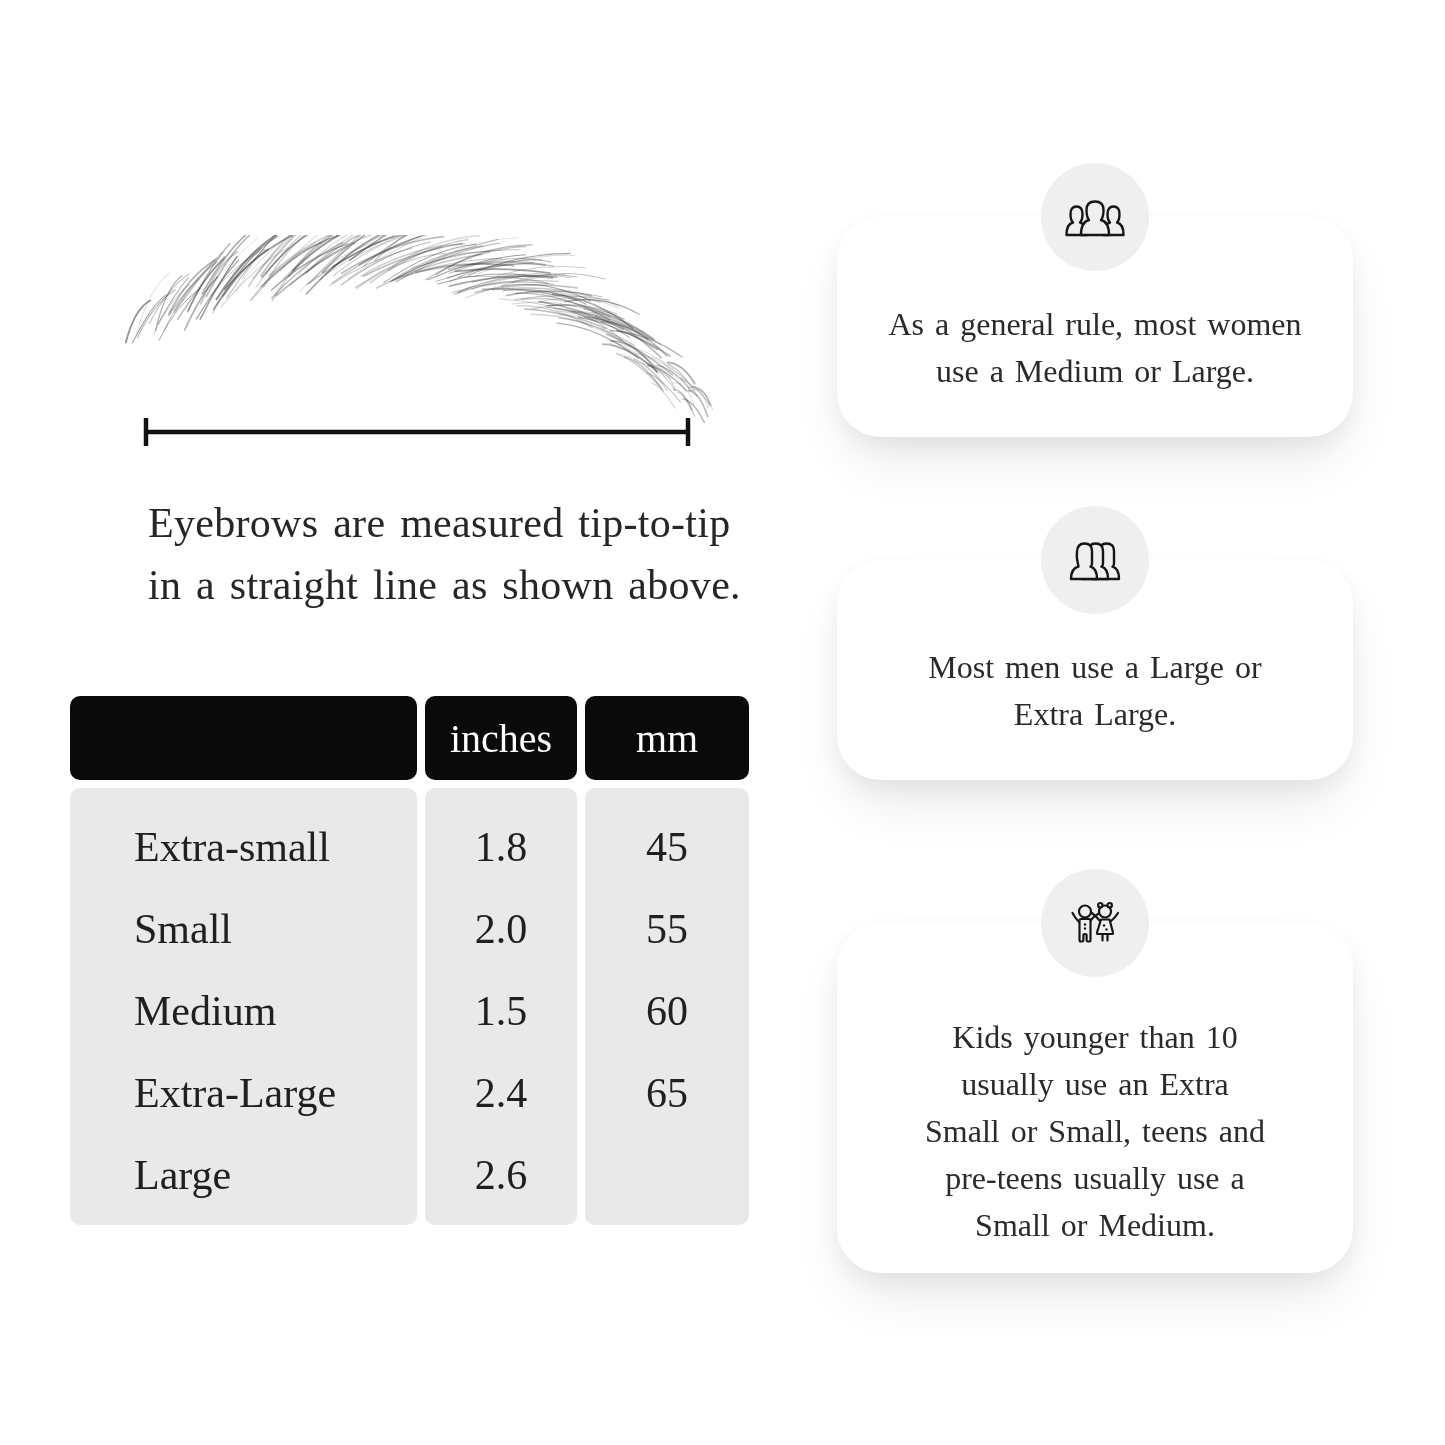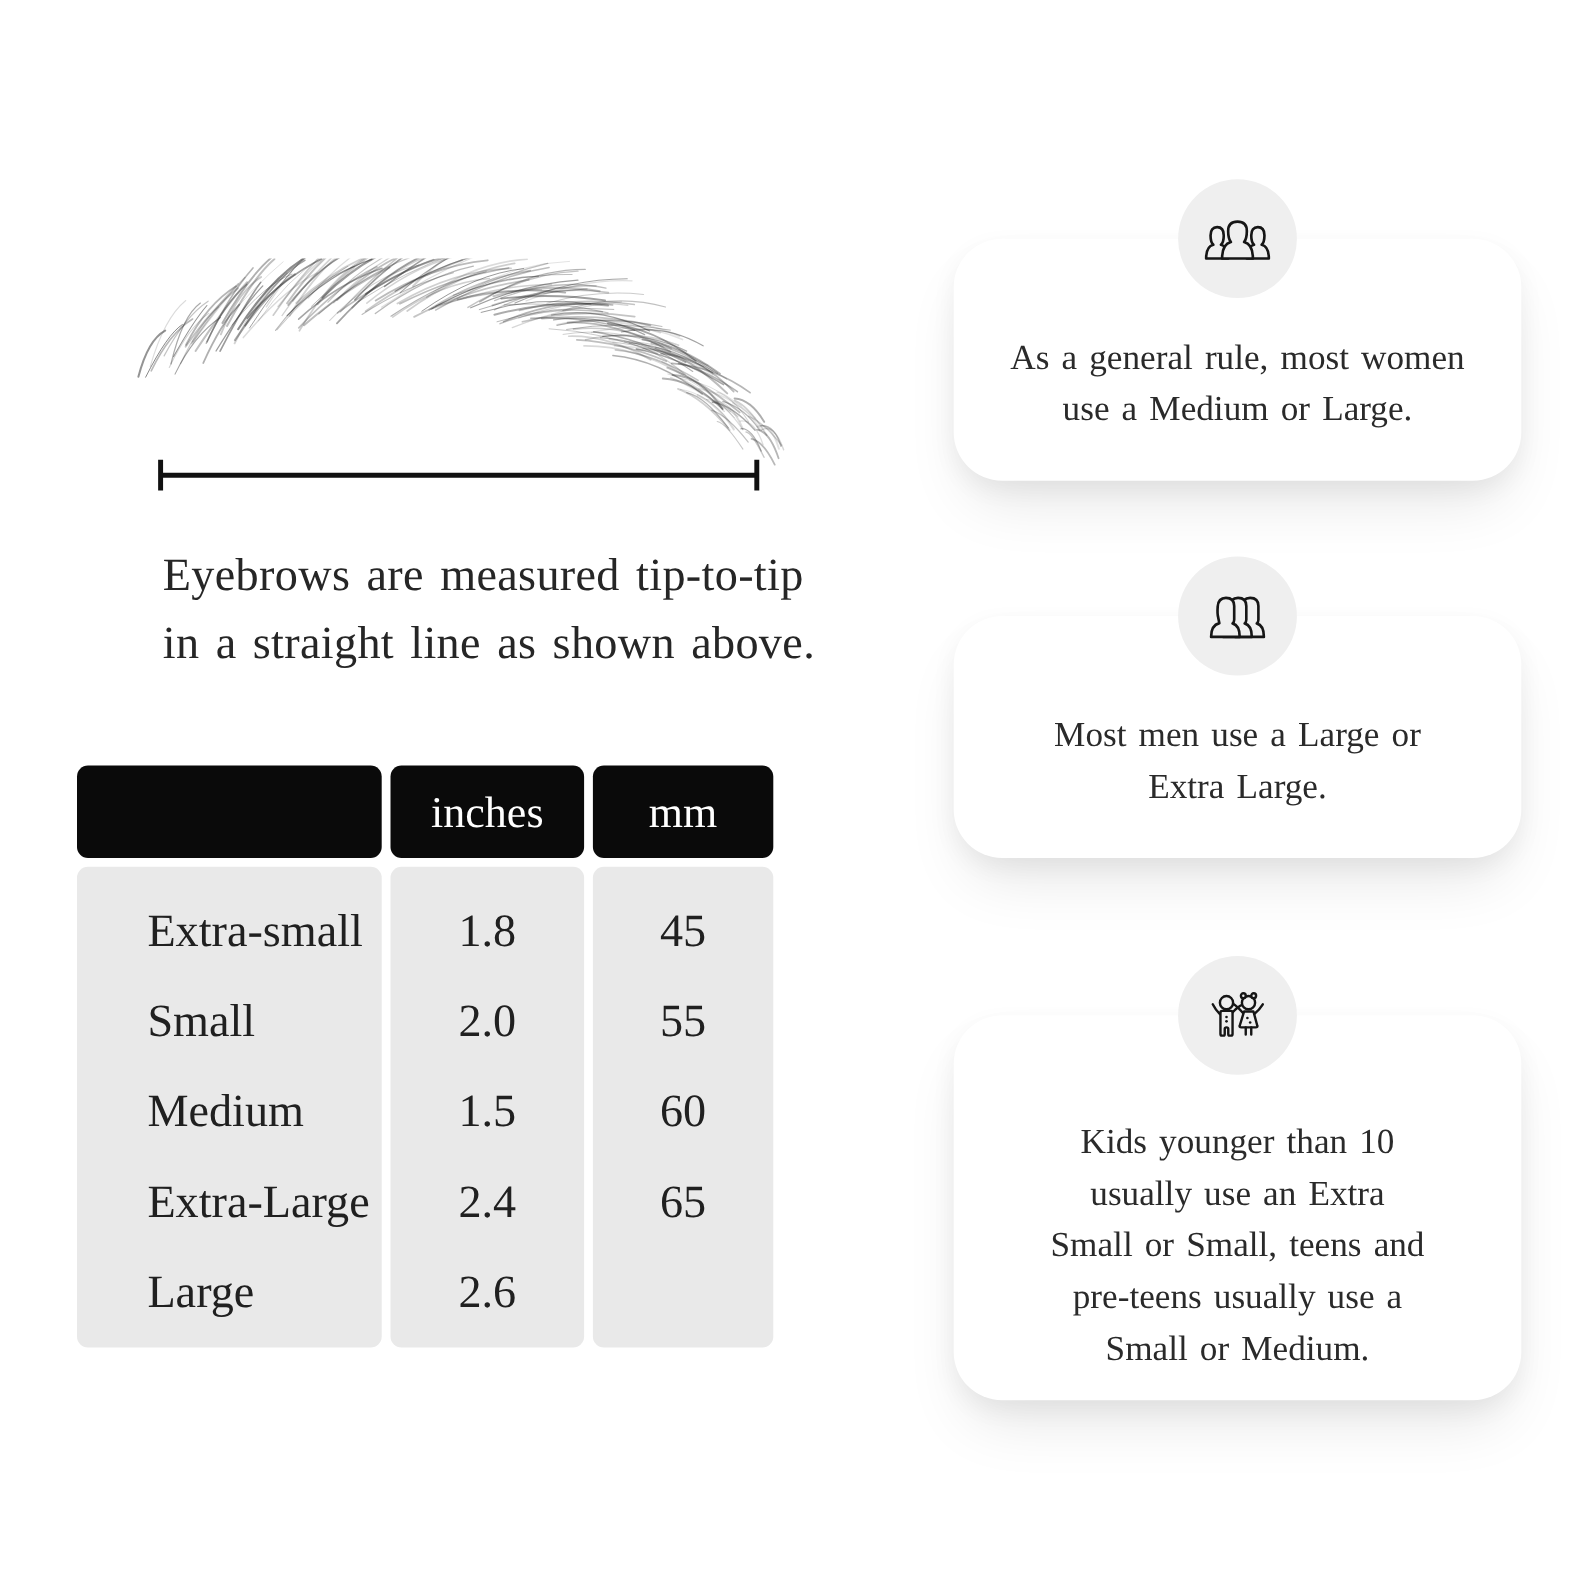--- a/index.html
+++ b/index.html
@@ -15,29 +15,29 @@
     white-space:pre-line;color:#262626;
   }
   
   .size-table{position:absolute;left:70px;top:696px;width:697px;}
   .thead{display:flex;gap:8px;}
   .th{
     background:#0a0a0a;color:#fff;height:84px;border-radius:10px;
     display:flex;align-items:center;justify-content:center;
     font-size:40px;word-spacing:3px;
   }
-  .w1{width:277px;} .w2{width:176px;} .w3{width:164px;}
+  .w1{width:347px;} .w2{width:152px;} .w3{width:164px;}
   .tbody{display:flex;gap:8px;margin-top:8px;}
   .tcol{background:#e9e9e9;border-radius:10px;padding:18px 0 9px 0;}
   .cell{height:82px;display:flex;align-items:center;font-size:42px;color:#202020;}
   .col-sizes .cell{padding-left:64px;}
   .col-num .cell{justify-content:center;}
   
   .card{
-    position:absolute;left:867px;width:516px;background:#ffffff;border-radius:44px;
+    position:absolute;left:837px;width:516px;background:#ffffff;border-radius:44px;
     box-shadow:0 30px 55px -12px rgba(0,0,0,.10),0 8px 22px rgba(0,0,0,.05);
     display:flex;align-items:center;justify-content:center;
   }
   .card-women{top:217px;height:220px;}
   .card-men{top:560px;height:220px;}
   .card-kids{top:923px;height:350px;}
   .icon-circle{
     position:absolute;left:50%;top:-54px;transform:translateX(-50%);
     width:108px;height:108px;border-radius:50%;background:#efefef;
     display:flex;align-items:center;justify-content:center;

